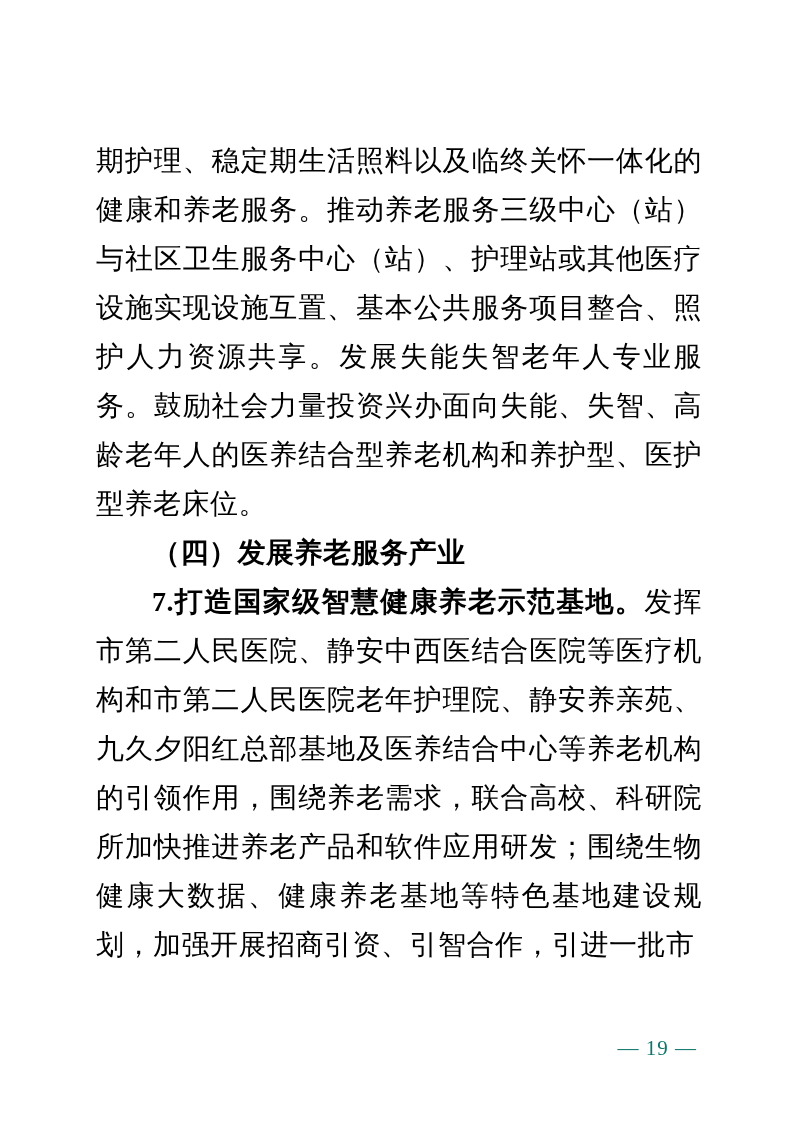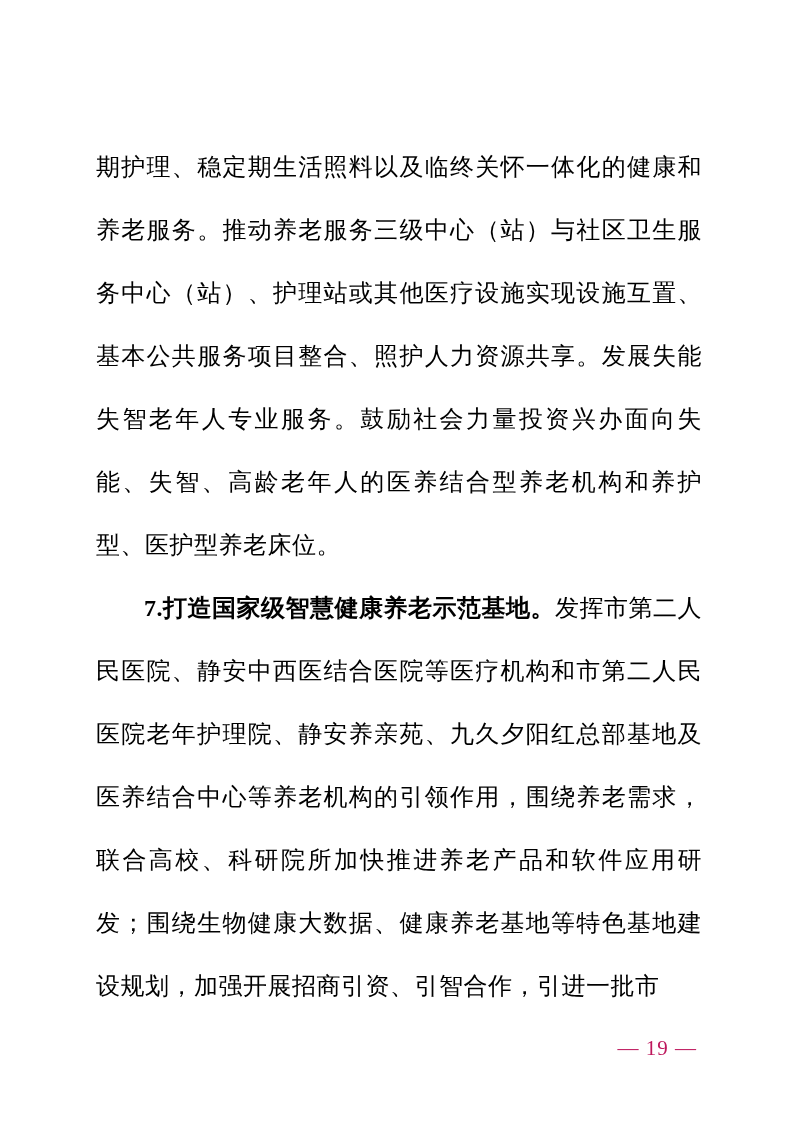--- a/index.html
+++ b/index.html
@@ -23,50 +23,51 @@
     box-sizing: border-box;
   }
   .content {
     position: absolute;
     left: 96px;
     top: 136px;
     width: 606px;
   }
   .para {
     margin: 0;
-    font-size: 24px;
-    line-height: 63px;
+    font-size: 28px;
+    line-height: 49px;
     text-align: justify;
     letter-spacing: 0.5px;
     word-break: break-all;
   }
   .para.indent {
     text-indent: 2em;
   }
   .para b {
     font-weight: bold;
   }
   .footer {
     position: absolute;
     top: 1036px;
     right: 96px;
     font-size: 21px;
     line-height: 24px;
-    color: #be185d;
+    color: #0f766e;
     letter-spacing: 1px;
   }
 </style>
 </head>
 <body>
 
 <div class="page">
   <div class="content">
 
     <p class="para"><span>期护理、稳定期生活照料以及临终关怀一体化的健康和养老服务。推动养老服务三级中心（站）与社区卫生服务中心（站）、护理站或其他医疗设施实现设施互置、基本公共服务项目整合、照护人力资源共享。发展失能失智老年人专业服务。鼓励社会力量投资兴办面向失能、失智、高龄老年人的医养结合型养老机构和养护型、医护型养老床位。</span></p>
 
 
+    <p class="para indent"><b>（四）发展养老服务产业</b></p>
 
     <p class="para indent"><b>7.打造国家级智慧健康养老示范基地。</b><span>发挥市第二人民医院、静安中西医结合医院等医疗机构和市第二人民医院老年护理院、静安养亲苑、九久夕阳红总部基地及医养结合中心等养老机构的引领作用，围绕养老需求，联合高校、科研院所加快推进养老产品和软件应用研发；围绕生物健康大数据、健康养老基地等特色基地建设规划，加强开展招商引资、引智合作，引进一批市</span></p>
 
   </div>
 
   <div class="footer">— 19 —</div>
 </div>
 
 </body></html>

